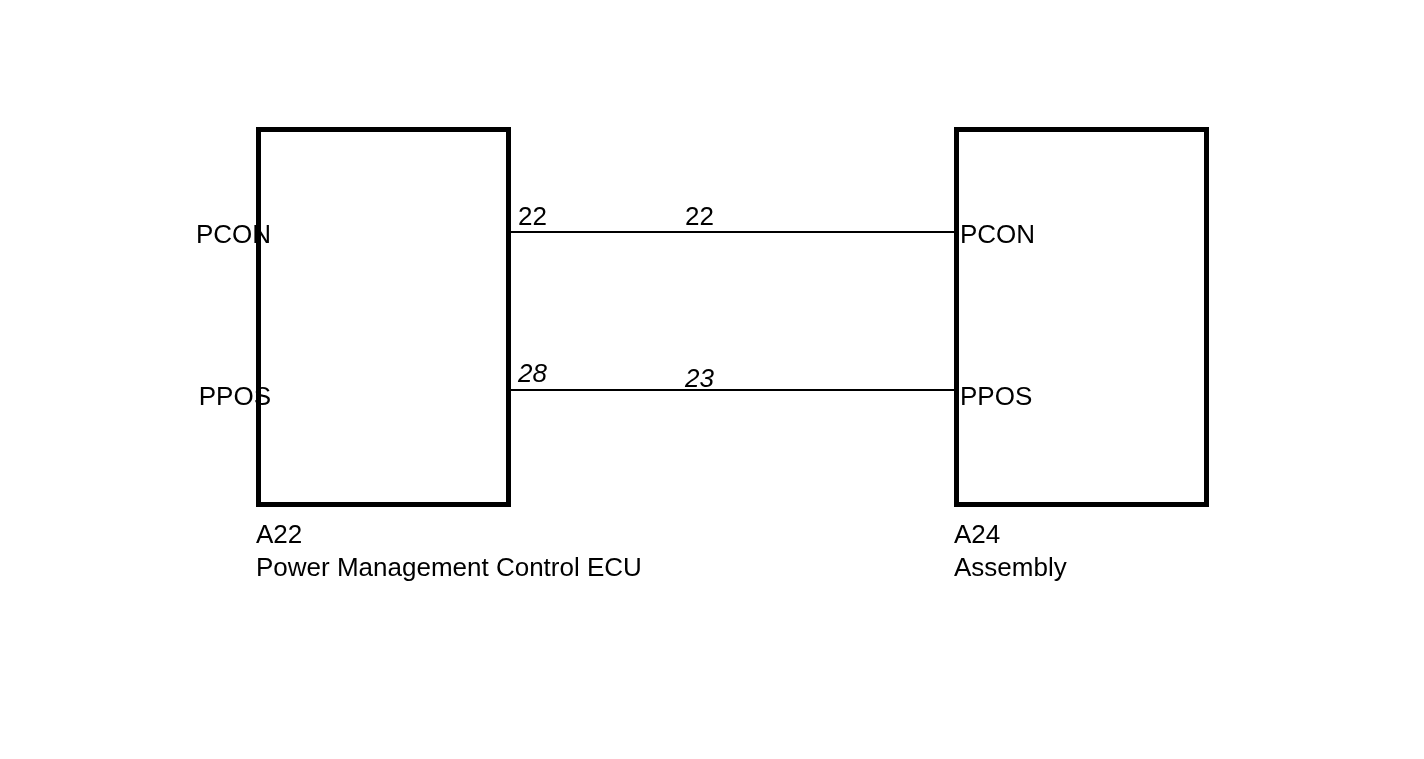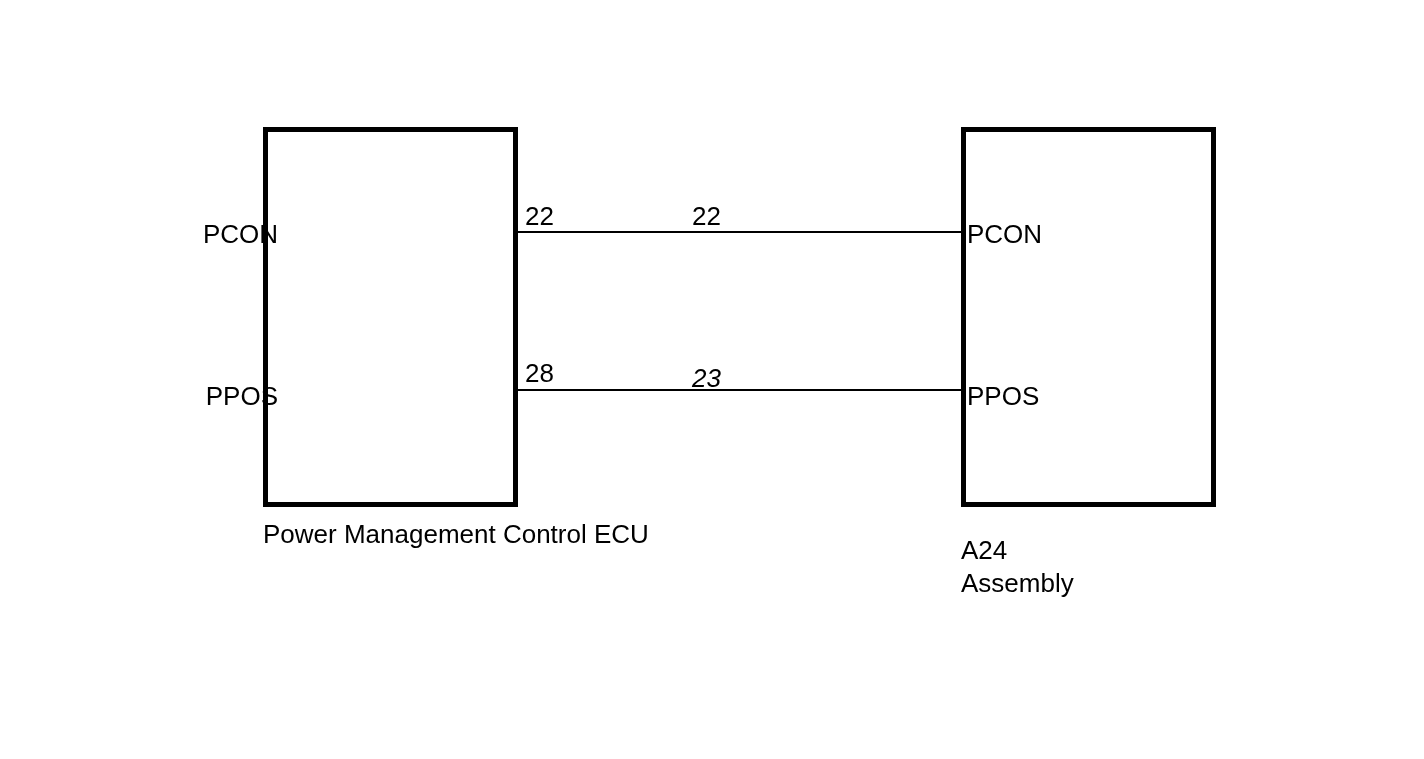--- a/index.html
+++ b/index.html
@@ -10,21 +10,21 @@
     width: 1424px;
     height: 759px;
     background: #ffffff;
     font-family: "Liberation Sans", sans-serif;
     color: #000000;
     position: relative;
     overflow: hidden;
   }
   .canvas {
     position: absolute;
-    left: 16px; top: 0;
+    left: 9px; top: 0;
     width: 1192px;
     height: 759px;
   }
   .ecu-box {
     position: absolute;
     box-sizing: border-box;
     border: 5px solid #000000;
     background: #ffffff;
   }
   #box-a22 { left: 247px; top: 127px; width: 255px; height: 380px; }
@@ -45,32 +45,32 @@
     font-size: 26px;
     line-height: 30px;
     white-space: nowrap;
   }
   #pin-label-left-pcon  { right: 930px; top: 219px; text-align: right; }
   #pin-label-left-ppos  { right: 930px; top: 381px; text-align: right; }
   #pin-label-right-pcon { left: 951px;  top: 219px; }
   #pin-label-right-ppos { left: 951px;  top: 381px; }
 
   #pin-num-left-22  { left: 509px;  top: 201px; }
-  #pin-num-left-28  { left: 509px;  top: 358px; }
+  #pin-num-left-28  { left: 509px;  top: 358px; font-style: italic; }
   #pin-num-right-22 { right: 487px; top: 201px; text-align: right; }
   #pin-num-right-23 { right: 487px; top: 363px; text-align: right; font-style: italic; }
 
   .caption {
     position: absolute;
     font-size: 26px;
     line-height: 33px;
     white-space: nowrap;
   }
   #caption-a22 { left: 247px; top: 518px; }
-  #caption-a24 { left: 945px; top: 518px; margin-top: 16px; }
+  #caption-a24 { left: 945px; top: 518px; }
 </style>
 </head>
 <body>
 
 <div class="canvas">
 
   <div class="ecu-box" id="box-a22"></div>
   <div class="ecu-box" id="box-a24"></div>
 
   <div class="wire" id="wire-pcon"></div>
@@ -80,20 +80,21 @@
   <div class="pin-label" id="pin-label-left-ppos">PPOS</div>
   <div class="pin-label" id="pin-label-right-pcon">PCON</div>
   <div class="pin-label" id="pin-label-right-ppos">PPOS</div>
 
   <div class="pin-number" id="pin-num-left-22">22</div>
   <div class="pin-number" id="pin-num-left-28">28</div>
   <div class="pin-number" id="pin-num-right-22">22</div>
   <div class="pin-number" id="pin-num-right-23">23</div>
 
   <div class="caption" id="caption-a22">
+    <div>A22</div>
     <div>Power Management Control ECU</div>
   </div>
 
   <div class="caption" id="caption-a24">
     <div>A24</div>
     <div>Assembly</div>
   </div>
 
 </div>
 

